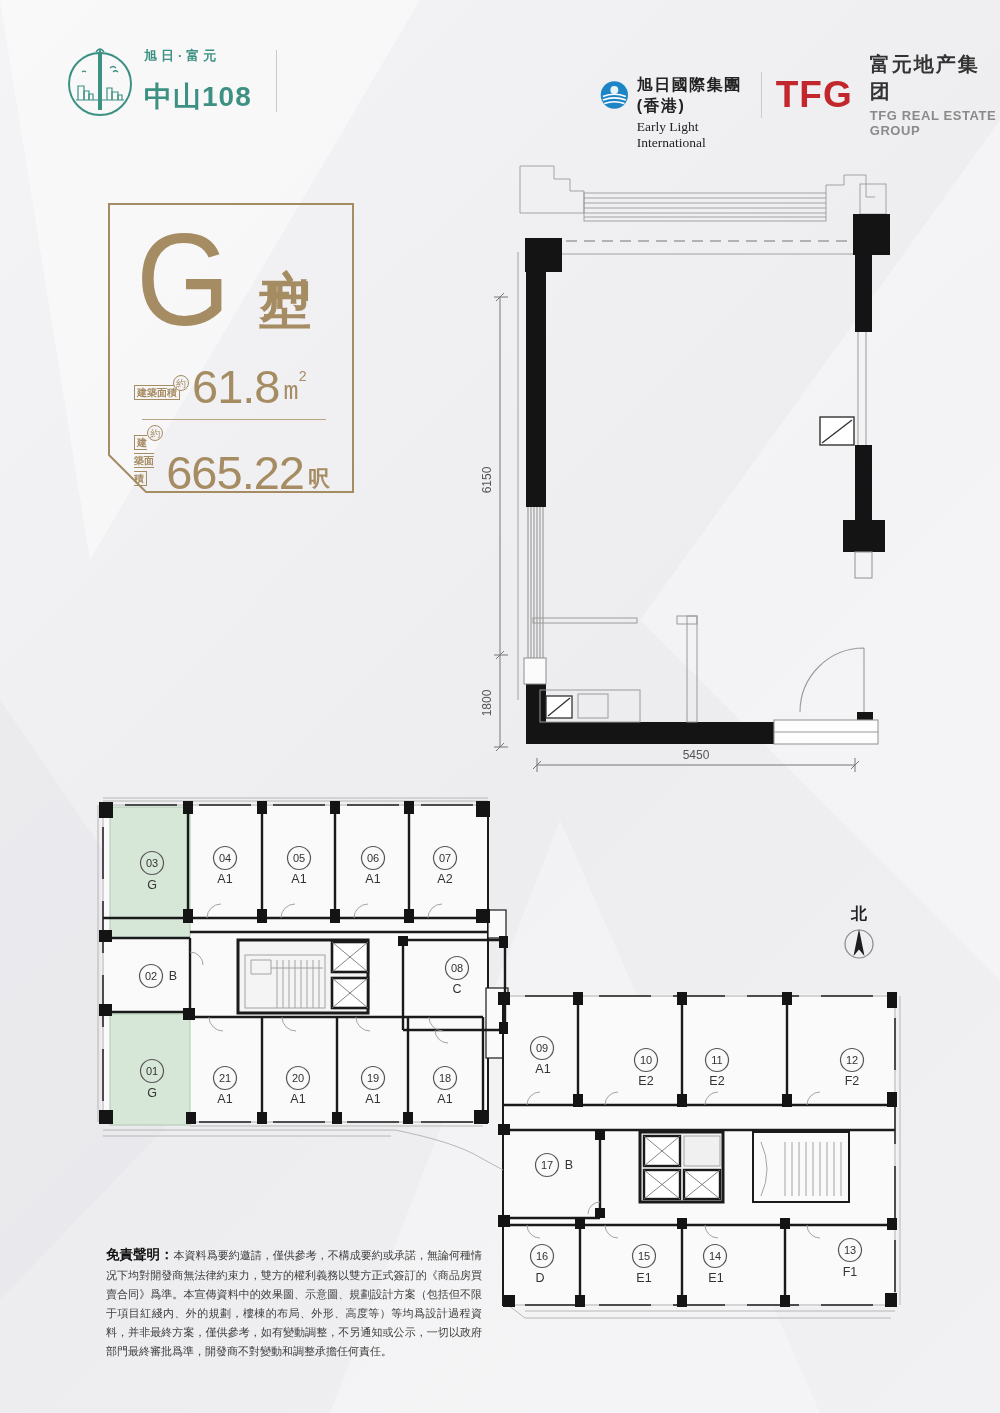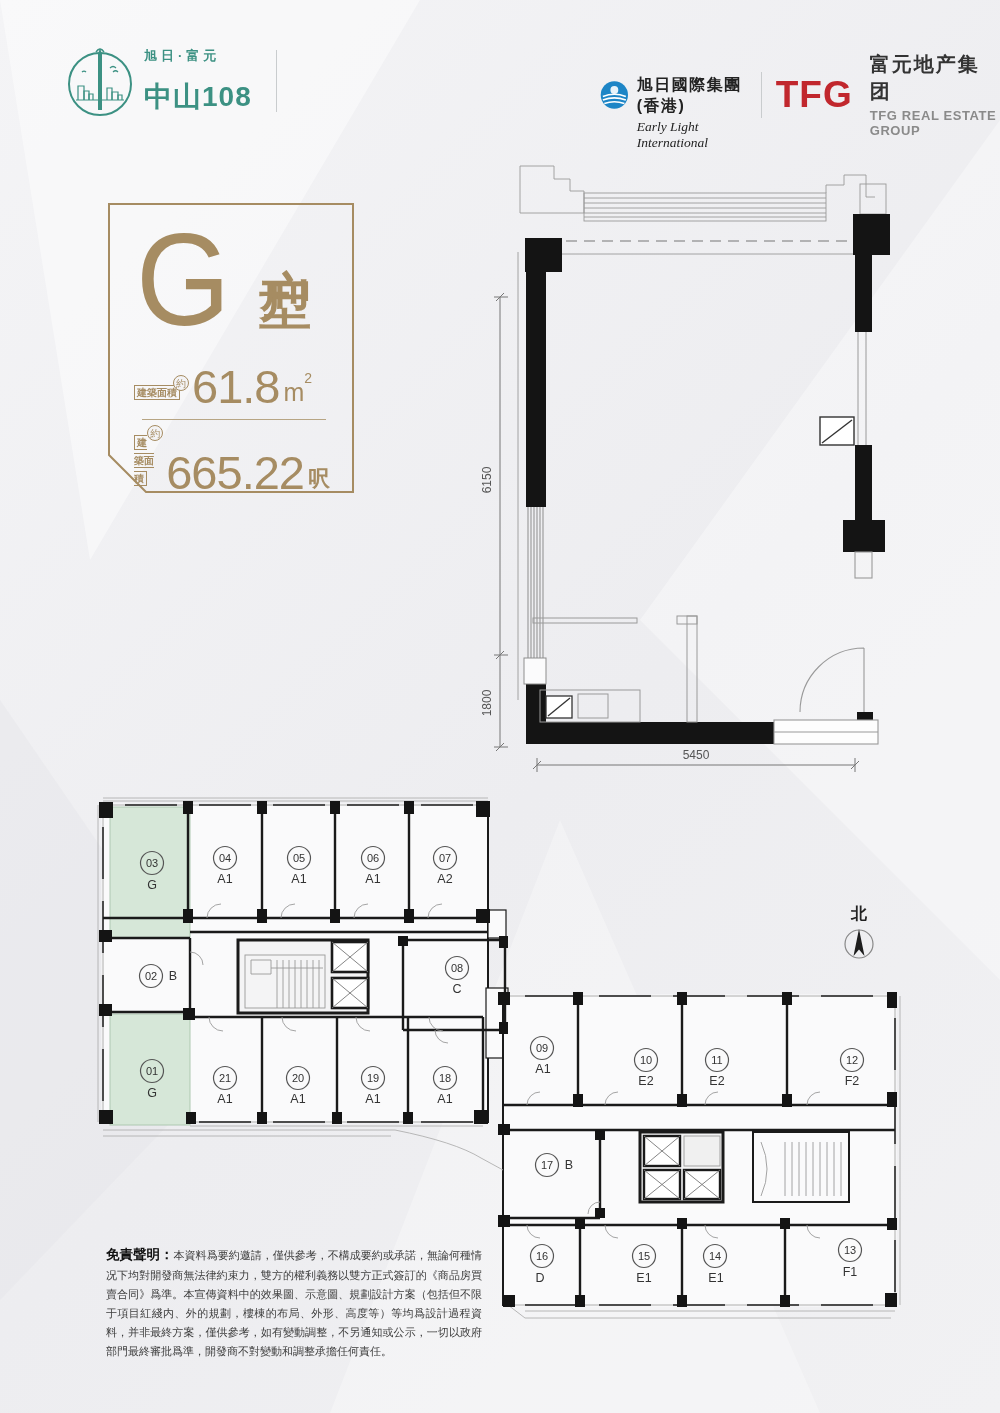--- a/index.html
+++ b/index.html
@@ -14,41 +14,41 @@
   .brand-col { margin-left:10px; }
   .brand-pre { font-size:13px; letter-spacing:4px; color:#3c9183; font-weight:600; }
   .brand-title { font-size:28px; color:#3c9183; font-weight:700; margin-top:13px; letter-spacing:1px; }
   .hdr-div { width:1px; height:62px; background:#c9ccce; margin:0 20px 0 24px; }
   .product { font-size:42px; color:#3c9183; font-weight:600; letter-spacing:10px; }
 
   .hdr-right { position:absolute; left:600px; top:38px; display:flex; align-items:center; }
   .el-icon { width:40px; height:40px; }
   .el-col { margin-left:8px; }
   .el-cn { font-size:16px; font-weight:700; color:#222; letter-spacing:1.5px;margin-top:37px; }
-  .el-en { font-family:"Liberation Serif","DejaVu Serif",serif; font-style:italic; font-size:13.5px; color:#222; margin-top:2px; }
+  .el-en { font-family:"Liberation Serif","DejaVu Serif",serif; font-size:13.5px; color:#222; margin-top:2px; }
   .hdr-div2 { width:1px; height:46px; background:#c9ccce; margin:0 14px; }
   .tfg-abbr { font-size:37px; font-weight:800; color:#c1272d; letter-spacing:1px; line-height:1; }
   .tfg-col { margin-left:17px; }
   .tfg-cn { font-size:20px; font-weight:700; color:#333; letter-spacing:2px; }
   .tfg-en { font-size:13px; color:#8a8a8a; letter-spacing:.6px; margin-top:3px; font-weight:700; }
 
   
   .unit-card { position:absolute; left:108px; top:203px; width:246px; height:290px; color:#a68c62; }
   .unit-card svg.frame { position:absolute; inset:0; }
   .uc-top { position:absolute; left:28px; top:8px; display:flex; }
   .uc-letter { font-size:132px; line-height:1.05; font-weight:400; transform:scaleX(.92); transform-origin:left; }
   .uc-type { margin-left:12px; margin-top:14px; writing-mode:vertical-rl; text-orientation:upright; font-size:52px; font-weight:600; letter-spacing:12px; }
   .uc-rows { position:absolute; left:26px; top:164px; width:196px; }
   .area-row { display:flex; align-items:flex-end; }
   .badge-wrap { position:relative; margin-bottom:7px; }
   .badge { width:26px; border:1px solid #a68c62; font-size:10px; line-height:1.2; padding:1px 2px; font-weight:700; }
   .approx { position:absolute; right:-9px; top:-7px; width:16px; height:16px; border:1px solid #a68c62; border-radius:50%;
             font-size:10px; line-height:15px; text-align:center; background:#f3f3f5; }
   .area-num { font-size:47px; line-height:.85; font-weight:500; margin-left:12px; letter-spacing:-1px; }
-  .area-unit { font-size:25px; margin-left:4px; line-height:1; margin-bottom:2px; }
+  .area-unit { font-size:25px; margin-left:4px; line-height:1; margin-bottom:2px;font-family:Liberation Mono, monospace; }
   .area-unit sup { font-size:14px; vertical-align:18px; }
   .area-unit-cn { font-size:22px; margin-left:4px; line-height:1; margin-bottom:3px; font-weight:700; }
   .uc-divider { height:1px; background:#b7a584; margin:12px 4px 12px 8px; }
 
   
   .unit-plan { position:absolute; left:478px; top:148px; }
   .floor-plate { position:absolute; left:95px; top:790px; }
   .north { position:absolute; left:840px; top:904px; width:38px; text-align:center; }
   .north .n-label { font-size:16px; color:#222; font-weight:600; }
 

